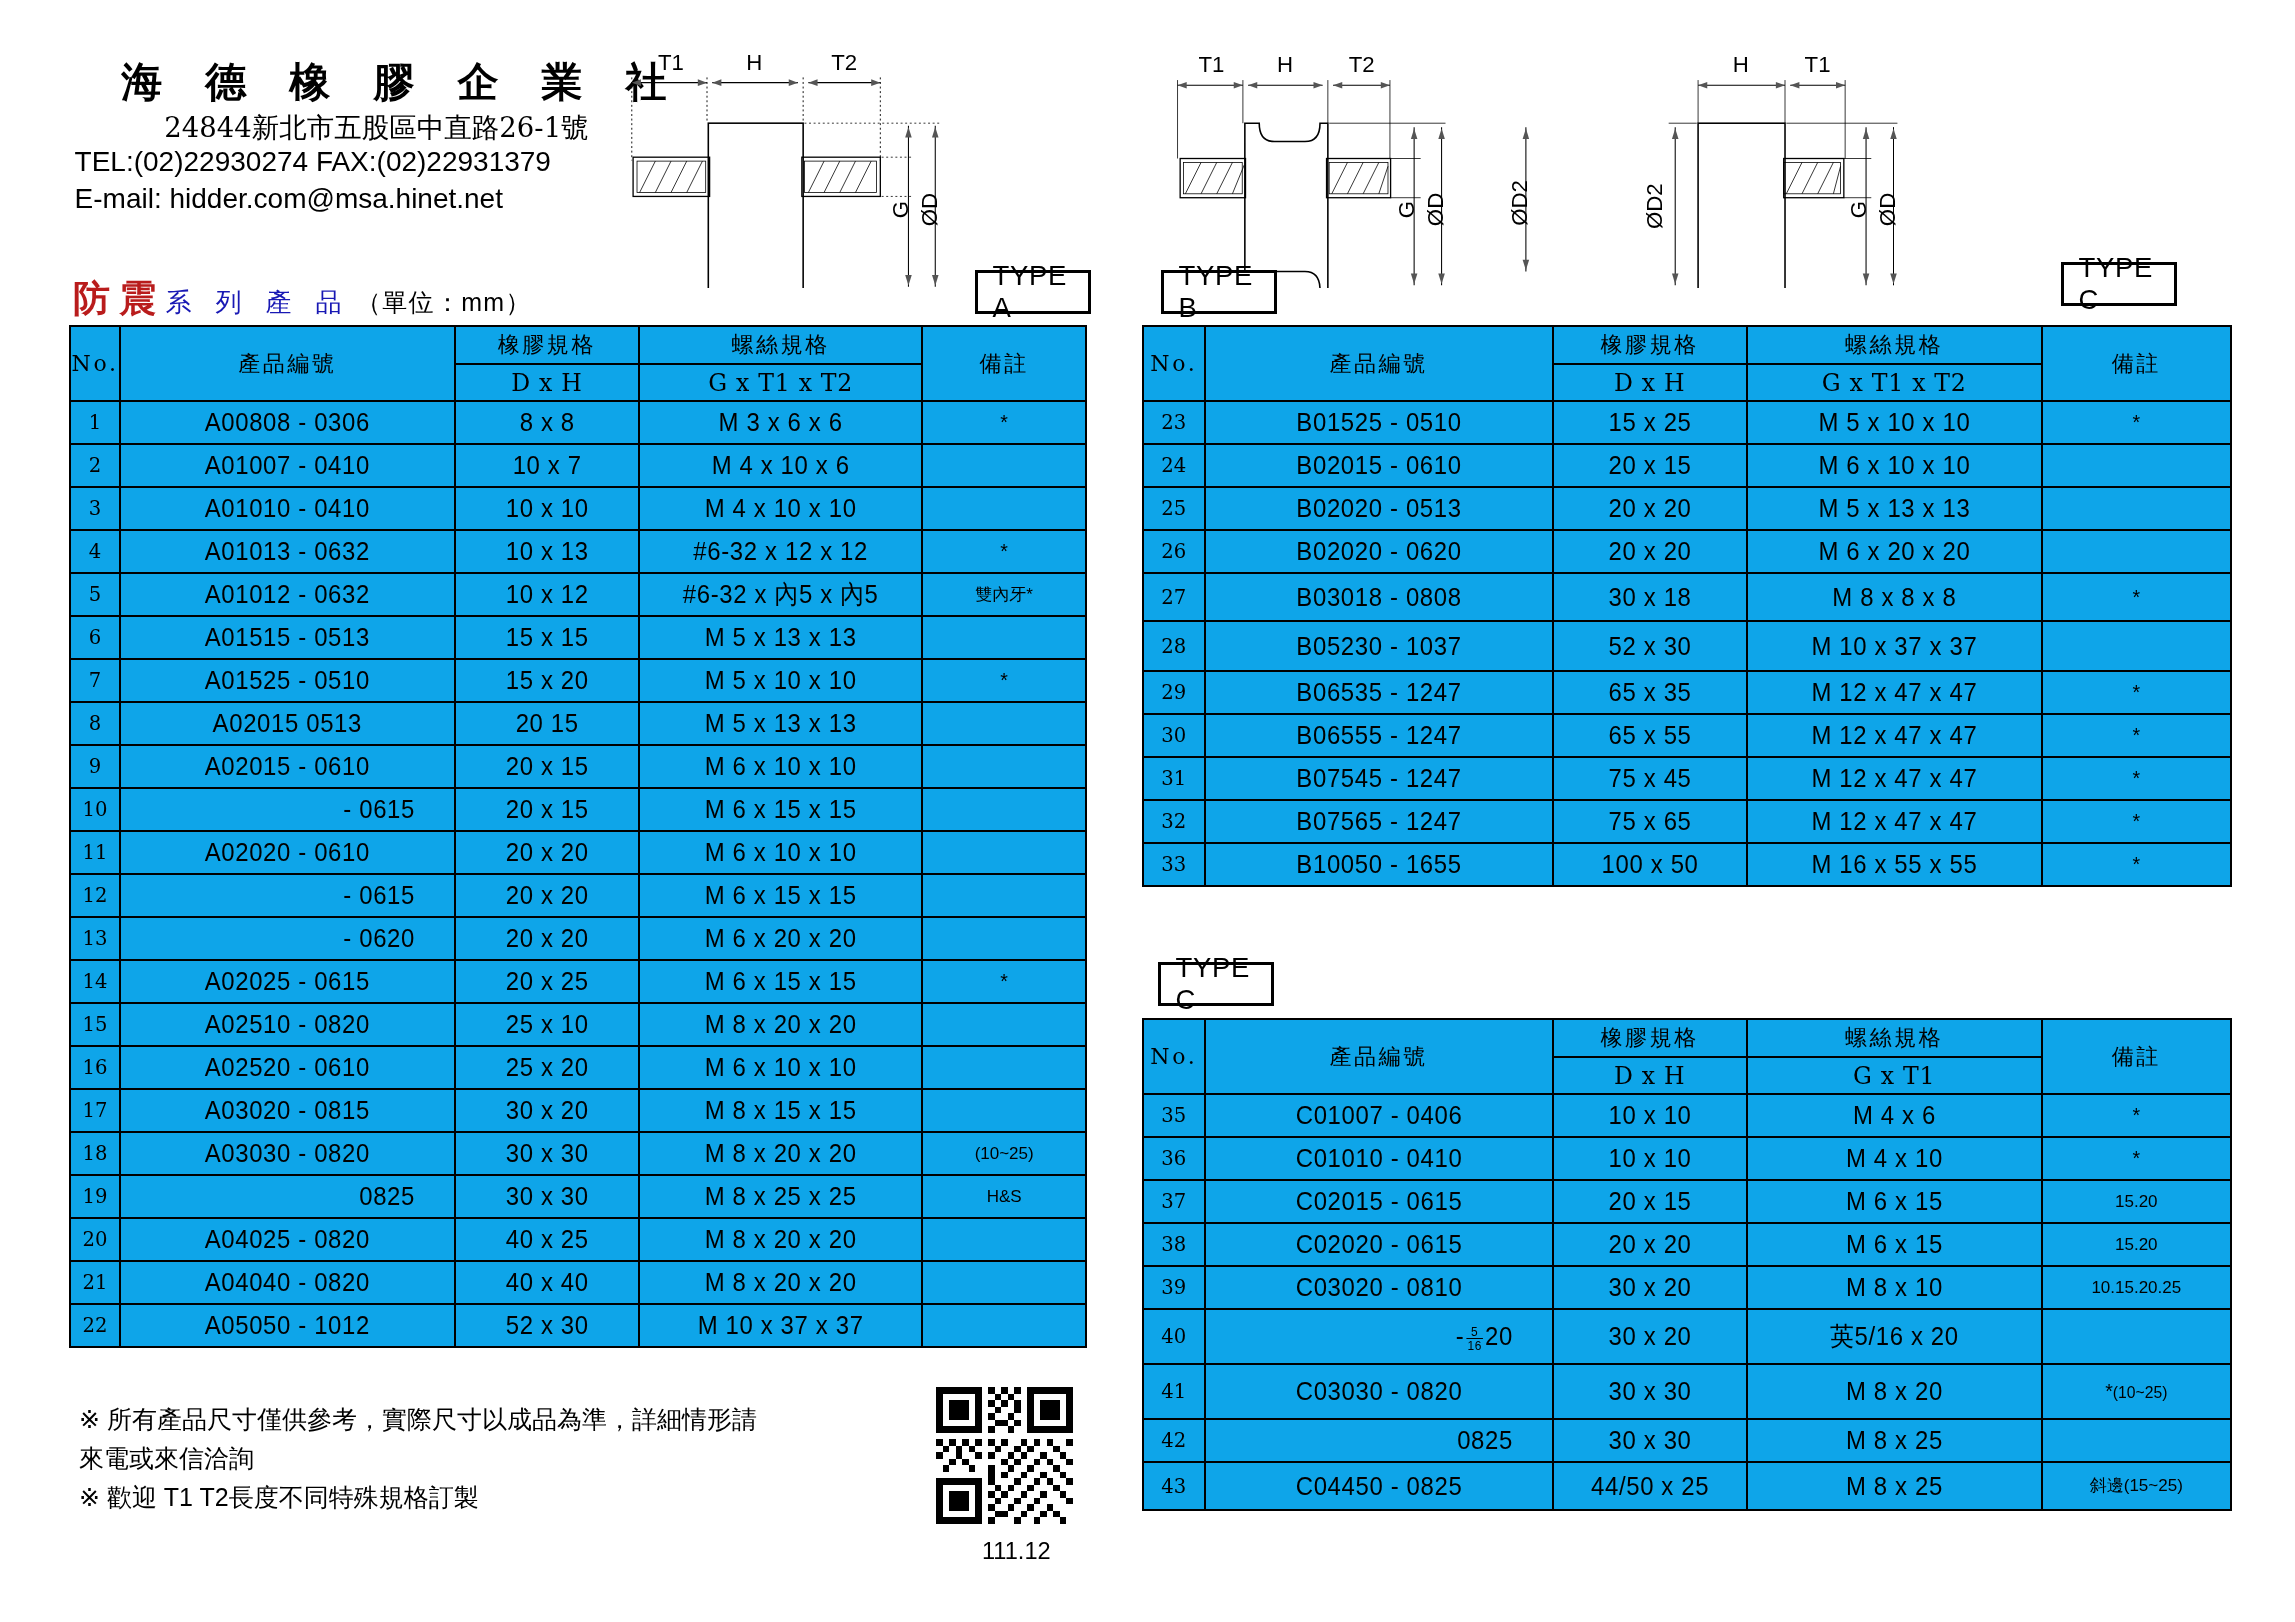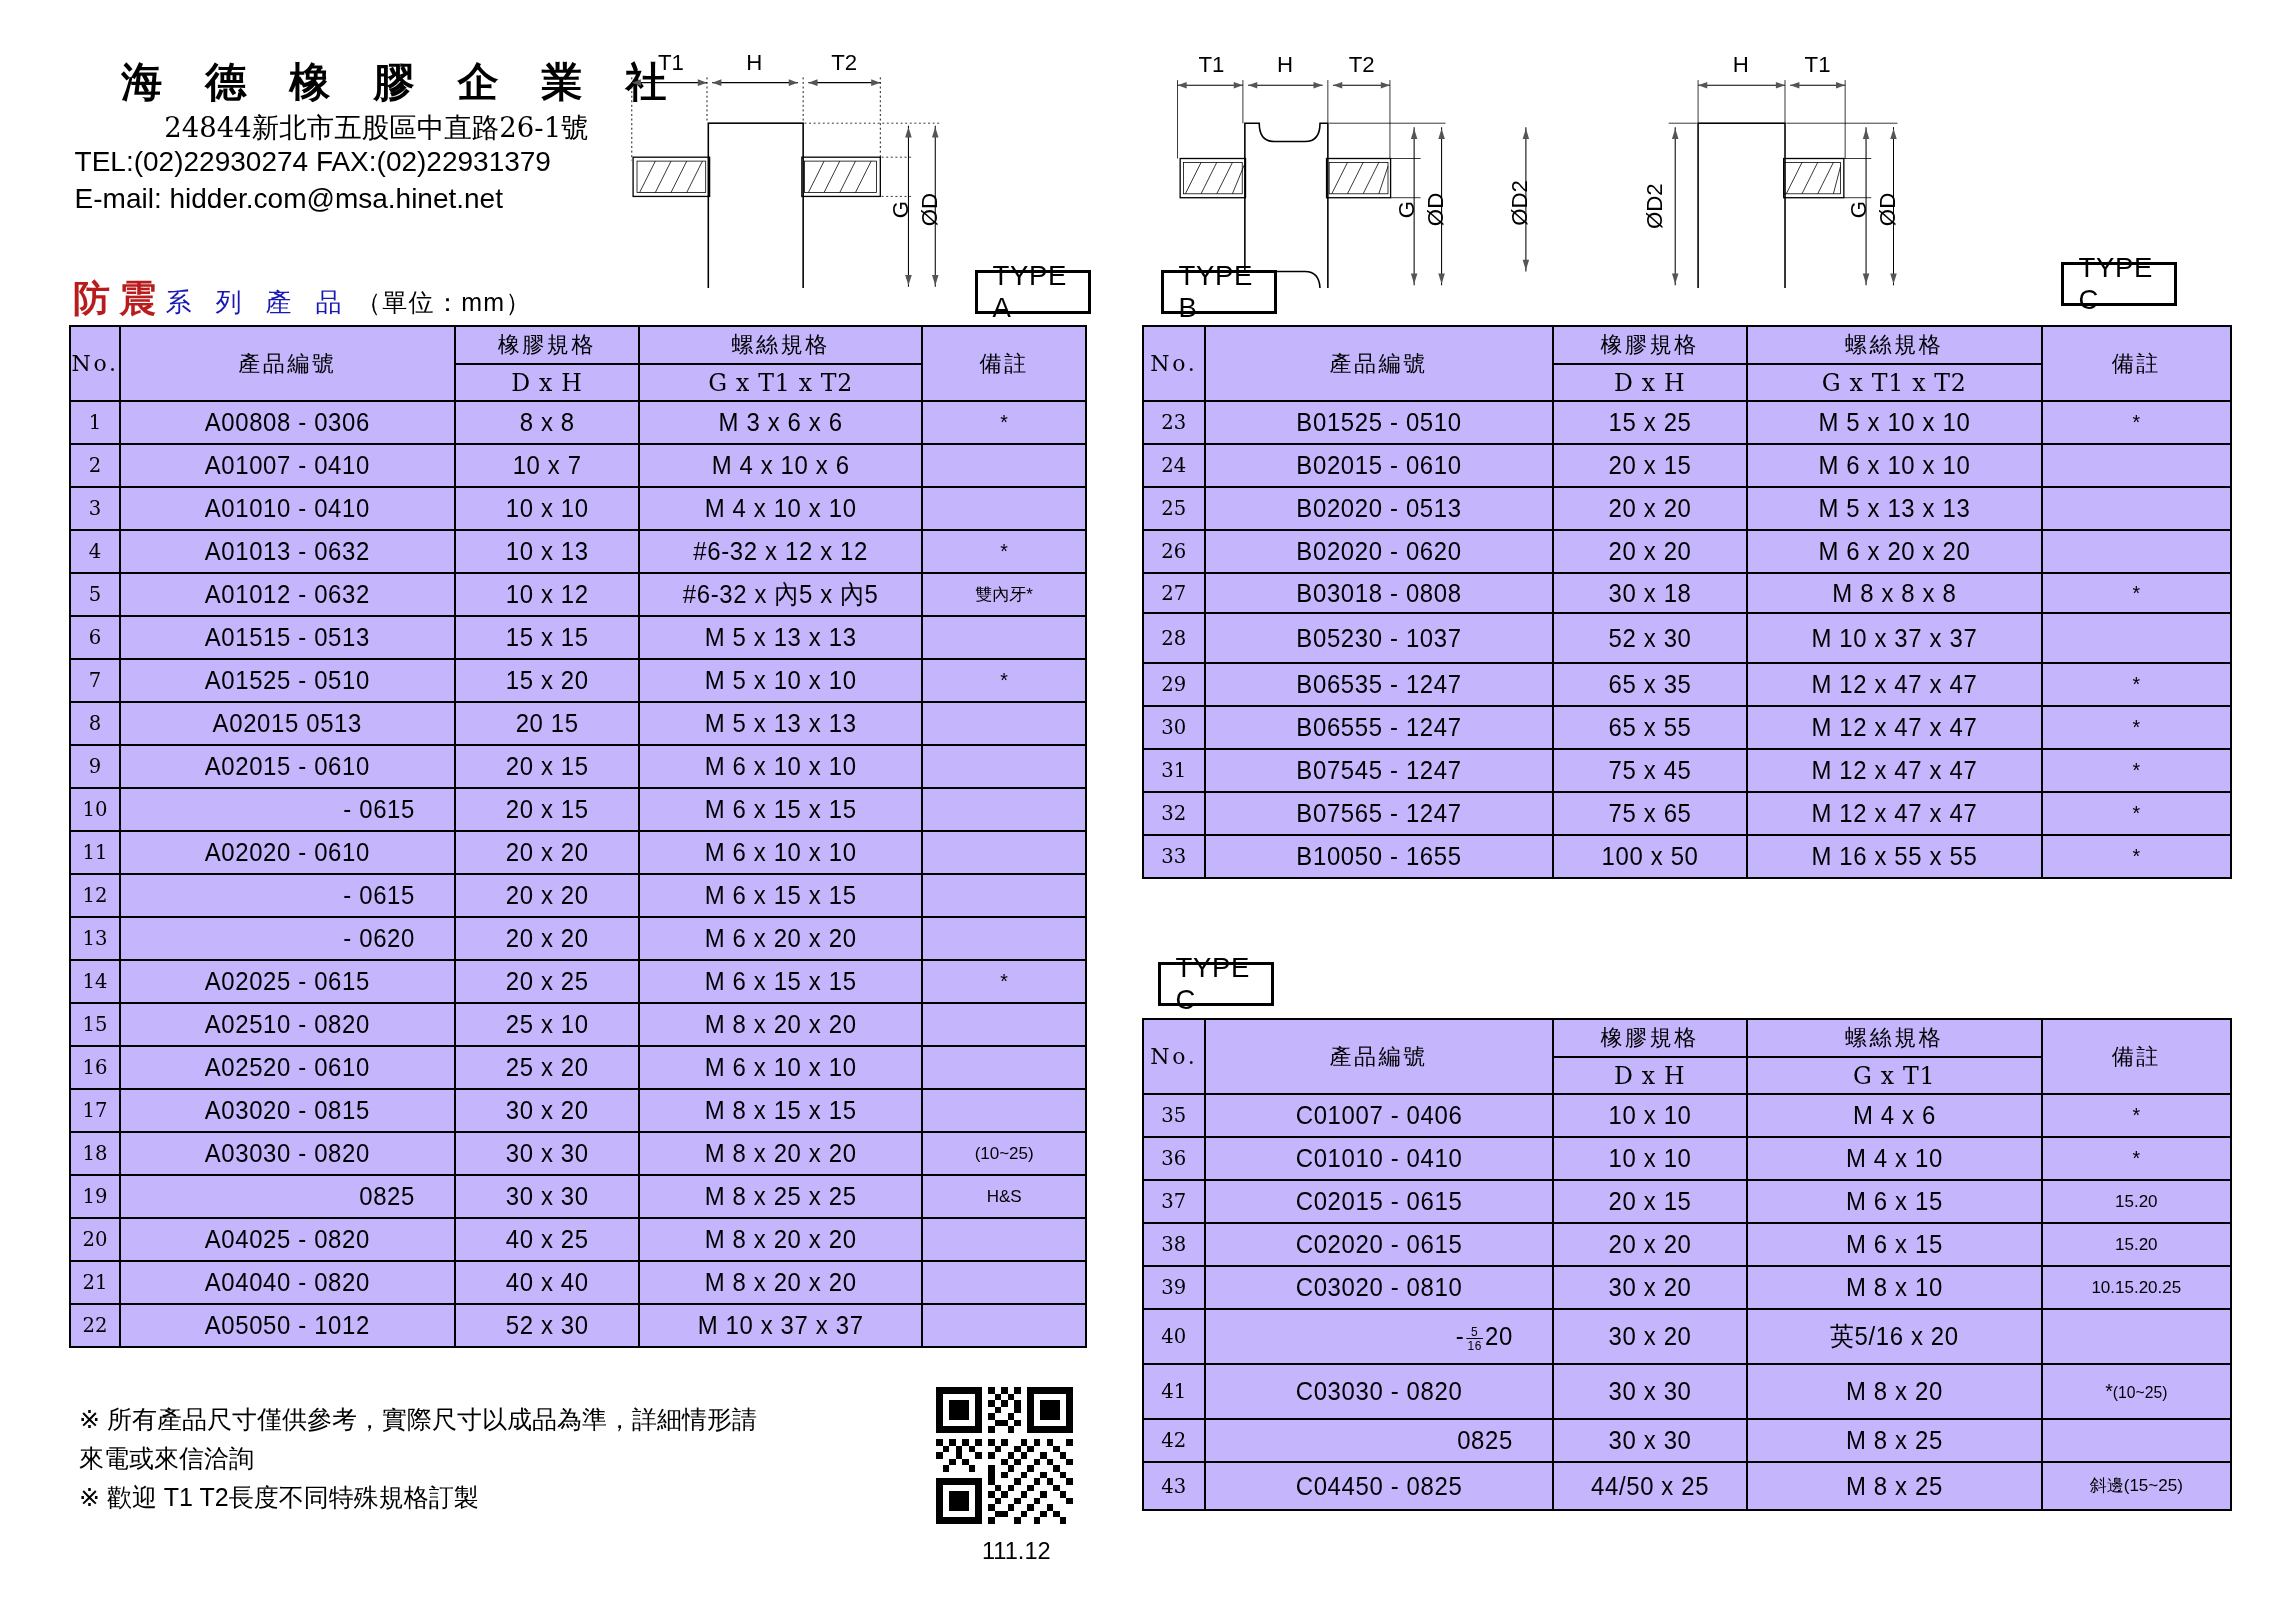--- a/index.html
+++ b/index.html
@@ -52,21 +52,21 @@
     font-family:"DejaVu Serif","Liberation Serif",serif;
     letter-spacing:7.9px;
   }
   .series-unit { color:#000; font-size:25px; margin-left:6.5px; letter-spacing:1.3px;}
 
   
   table.spec {
     border-collapse: collapse;
     table-layout: fixed;
     font-family:"Liberation Sans","DejaVu Sans",sans-serif;
-    background:#c4b5fd;
+    background:#0ea5e9;
   }
   table.spec td, table.spec th {
     border: 1.3px solid #000;
     padding: 0;
     text-align:center;
     vertical-align:middle;
     font-weight:normal;
   }
   table.spec .thk { border-width:2.6px; }
   .hdr-cn {
@@ -574,21 +574,21 @@
           <td class="cell-note thk"></td>
         </tr>
         <tr>
           <td class="cell-no thk" style="height: 43px;">26</td>
           <td class="cell-main cell-pn thk">B02020 - 0620</td>
           <td class="cell-main thk">20 x 20</td>
           <td class="cell-main thk">M  6   x 20 x 20</td>
           <td class="cell-note thk"></td>
         </tr>
         <tr>
-          <td class="cell-no thk" style="height: 40px;">27</td>
+          <td class="cell-no thk" style="height: 48px;">27</td>
           <td class="cell-main cell-pn thk">B03018 - 0808</td>
           <td class="cell-main thk">30 x 18</td>
           <td class="cell-main thk">M  8   x  8  x  8</td>
           <td class="cell-note thk star">*</td>
         </tr>
         <tr>
           <td class="cell-no thk" style="height: 50px;">28</td>
           <td class="cell-main cell-pn thk">B05230 - 1037</td>
           <td class="cell-main thk">52 x 30</td>
           <td class="cell-main thk">M 10  x 37 x 37</td>

